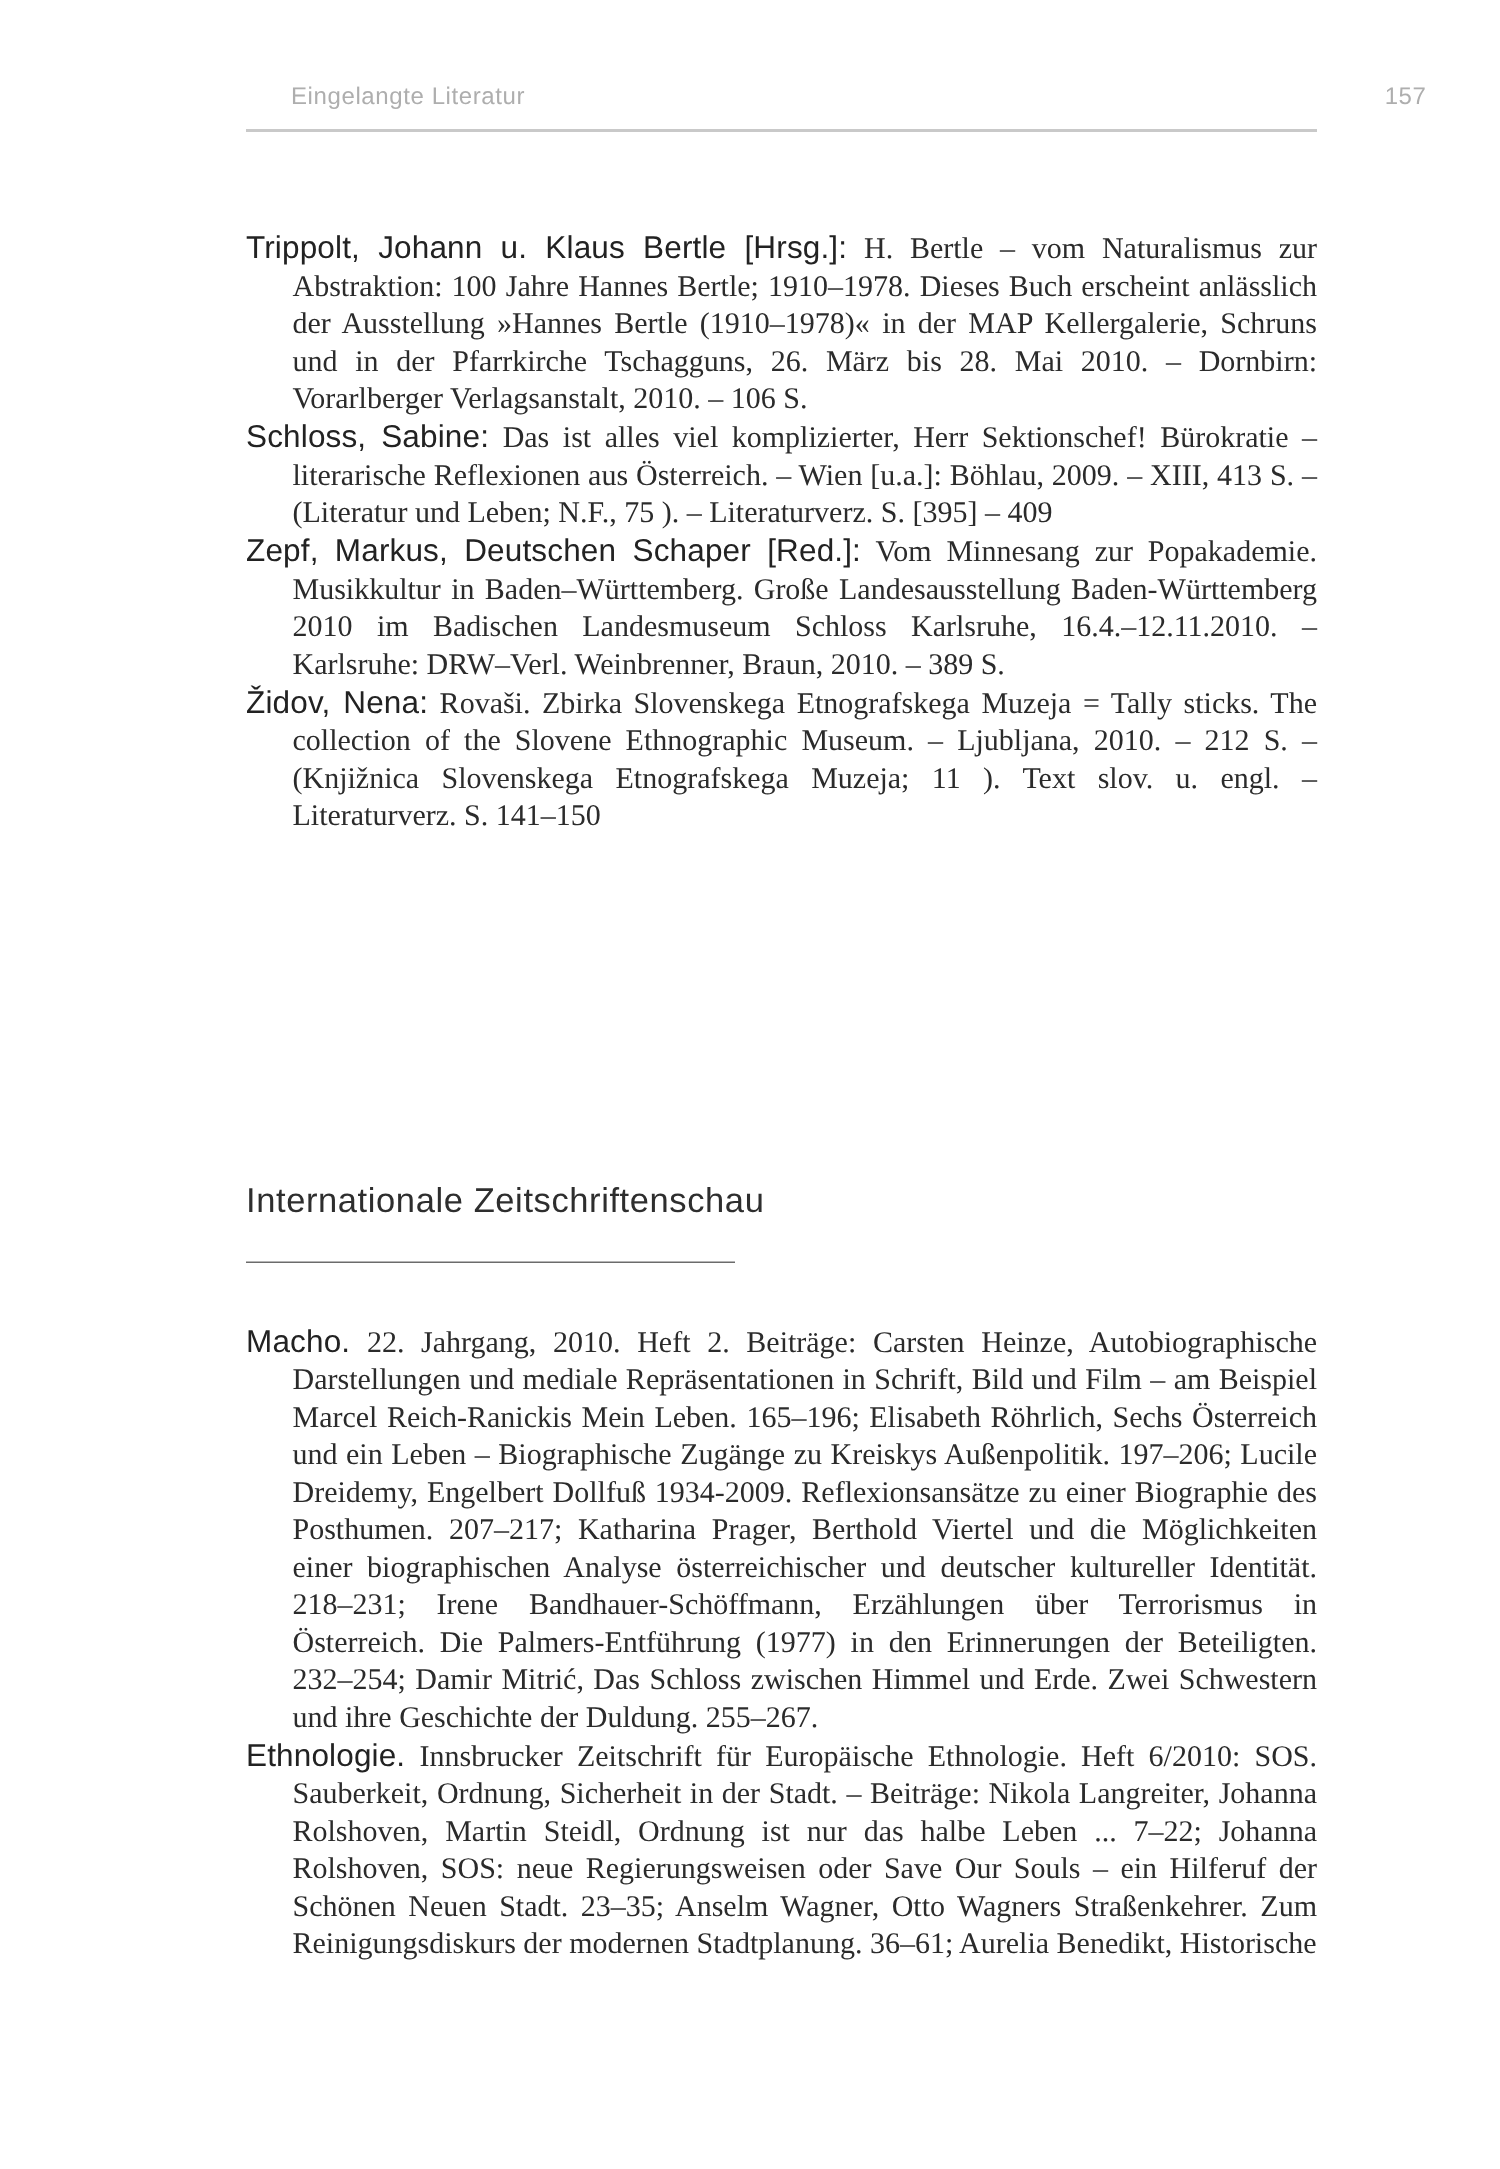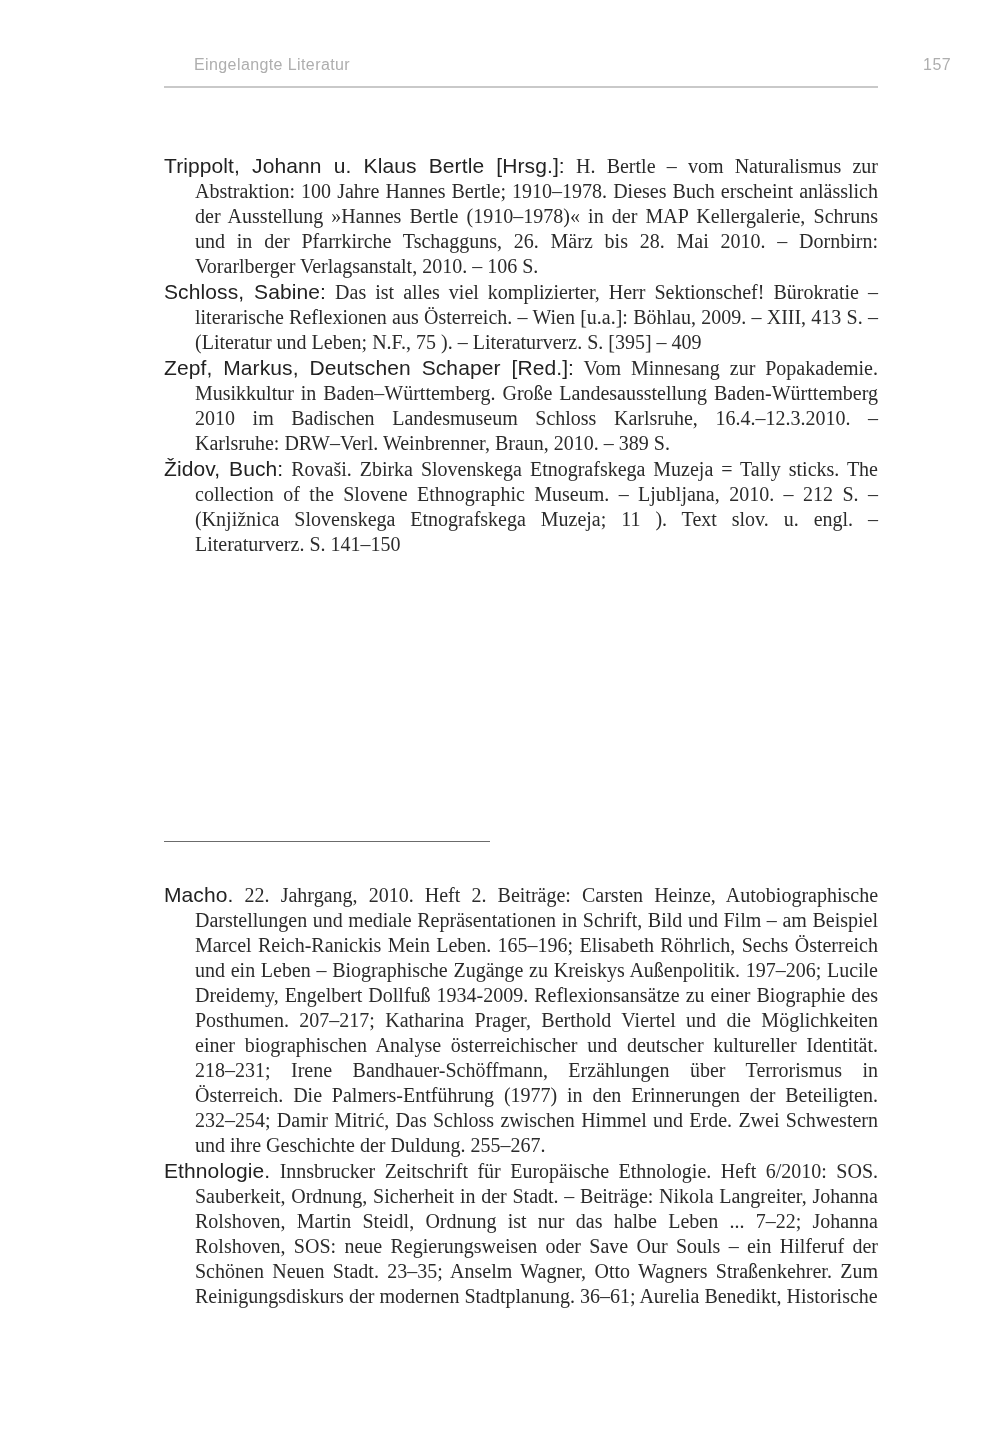--- a/index.html
+++ b/index.html
@@ -75,28 +75,29 @@
     <p class="entry">
       <span class="author">Trippolt, Johann u. Klaus Bertle [Hrsg.]:</span>
       <span class="text">H. Bertle – vom Naturalismus zur Abstraktion: 100 Jahre Hannes Bertle; 1910–1978. Dieses Buch erscheint anlässlich der Ausstellung »Hannes Bertle (1910–1978)« in der MAP Kellergalerie, Schruns und in der Pfarrkirche Tschagguns, 26. März bis 28. Mai 2010. – Dornbirn: Vorarlberger Verlagsanstalt, 2010. – 106 S.</span>
     </p>
     <p class="entry">
       <span class="author">Schloss, Sabine:</span>
       <span class="text">Das ist alles viel komplizierter, Herr Sektionschef! Bürokratie – literarische Reflexionen aus Österreich. – Wien [u.a.]: Böhlau, 2009. – XIII, 413 S. – (Literatur und Leben; N.F., 75 ). – Literaturverz. S. [395] – 409</span>
     </p>
     <p class="entry">
       <span class="author">Zepf, Markus, Deutschen Schaper [Red.]:</span>
-      <span class="text">Vom Minnesang zur Popakademie. Musikkultur in Baden–Württemberg. Große Landesausstellung Baden-Württemberg 2010 im Badischen Landesmuseum Schloss Karlsruhe, 16.4.–12.3.2010. – Karlsruhe: DRW–Verl. Weinbrenner, Braun, 2010. – 389 S.</span>
+      <span class="text">Vom Minnesang zur Popakademie. Musikkultur in Baden–Württemberg. Große Landesausstellung Baden-Württemberg 2010 im Badischen Landesmuseum Schloss Karlsruhe, 16.4.–12.11.2010. – Karlsruhe: DRW–Verl. Weinbrenner, Braun, 2010. – 389 S.</span>
     </p>
     <p class="entry">
-      <span class="author">Židov, Buch:</span>
+      <span class="author">Židov, Nena:</span>
       <span class="text">Rovaši. Zbirka Slovenskega Etnografskega Muzeja = Tally sticks. The collection of the Slovene Ethnographic Museum. – Ljubljana, 2010. – 212 S. – (Knjižnica Slovenskega Etnografskega Muzeja; 11 ). Text slov. u. engl. – Literaturverz. S. 141–150</span>
     </p>
   </div>
 
+  <h2 class="section-heading">Internationale Zeitschriftenschau</h2>
   <div class="heading-rule"></div>
 
   <div class="entries entries-2">
     <p class="entry">
       <span class="author">Macho.</span>
       <span class="text">22. Jahrgang, 2010. Heft 2. Beiträge: Carsten Heinze, Autobiographische Darstellungen und mediale Repräsentationen in Schrift, Bild und Film – am Beispiel Marcel Reich-Ranickis Mein Leben. 165–196; Elisabeth Röhrlich, Sechs Österreich und ein Leben – Biographische Zugänge zu Kreiskys Außenpolitik. 197–206; Lucile Dreidemy, Engelbert Dollfuß 1934-2009. Reflexionsansätze zu einer Biographie des Posthumen. 207–217; Katharina Prager, Berthold Viertel und die Möglichkeiten einer biographischen Analyse österreichischer und deutscher kultureller Identität. 218–231; Irene Bandhauer-Schöffmann, Erzählungen über Terrorismus in Österreich. Die Palmers-Entführung (1977) in den Erinnerungen der Beteiligten. 232–254; Damir Mitrić, Das Schloss zwischen Himmel und Erde. Zwei Schwestern und ihre Geschichte der Duldung. 255–267.</span>
     </p>
     <p class="entry">
       <span class="author">Ethnologie.</span>
       <span class="text">Innsbrucker Zeitschrift für Europäische Ethnologie. Heft 6/2010: SOS. Sauberkeit, Ordnung, Sicherheit in der Stadt. – Beiträge: Nikola Langreiter, Johanna Rolshoven, Martin Steidl, Ordnung ist nur das halbe Leben ... 7–22; Johanna Rolshoven, SOS: neue Regierungsweisen oder Save Our Souls – ein Hilferuf der Schönen Neuen Stadt. 23–35; Anselm Wagner, Otto Wagners Straßenkehrer. Zum Reinigungsdiskurs der modernen Stadtplanung. 36–61; Aurelia Benedikt, Historische</span>

